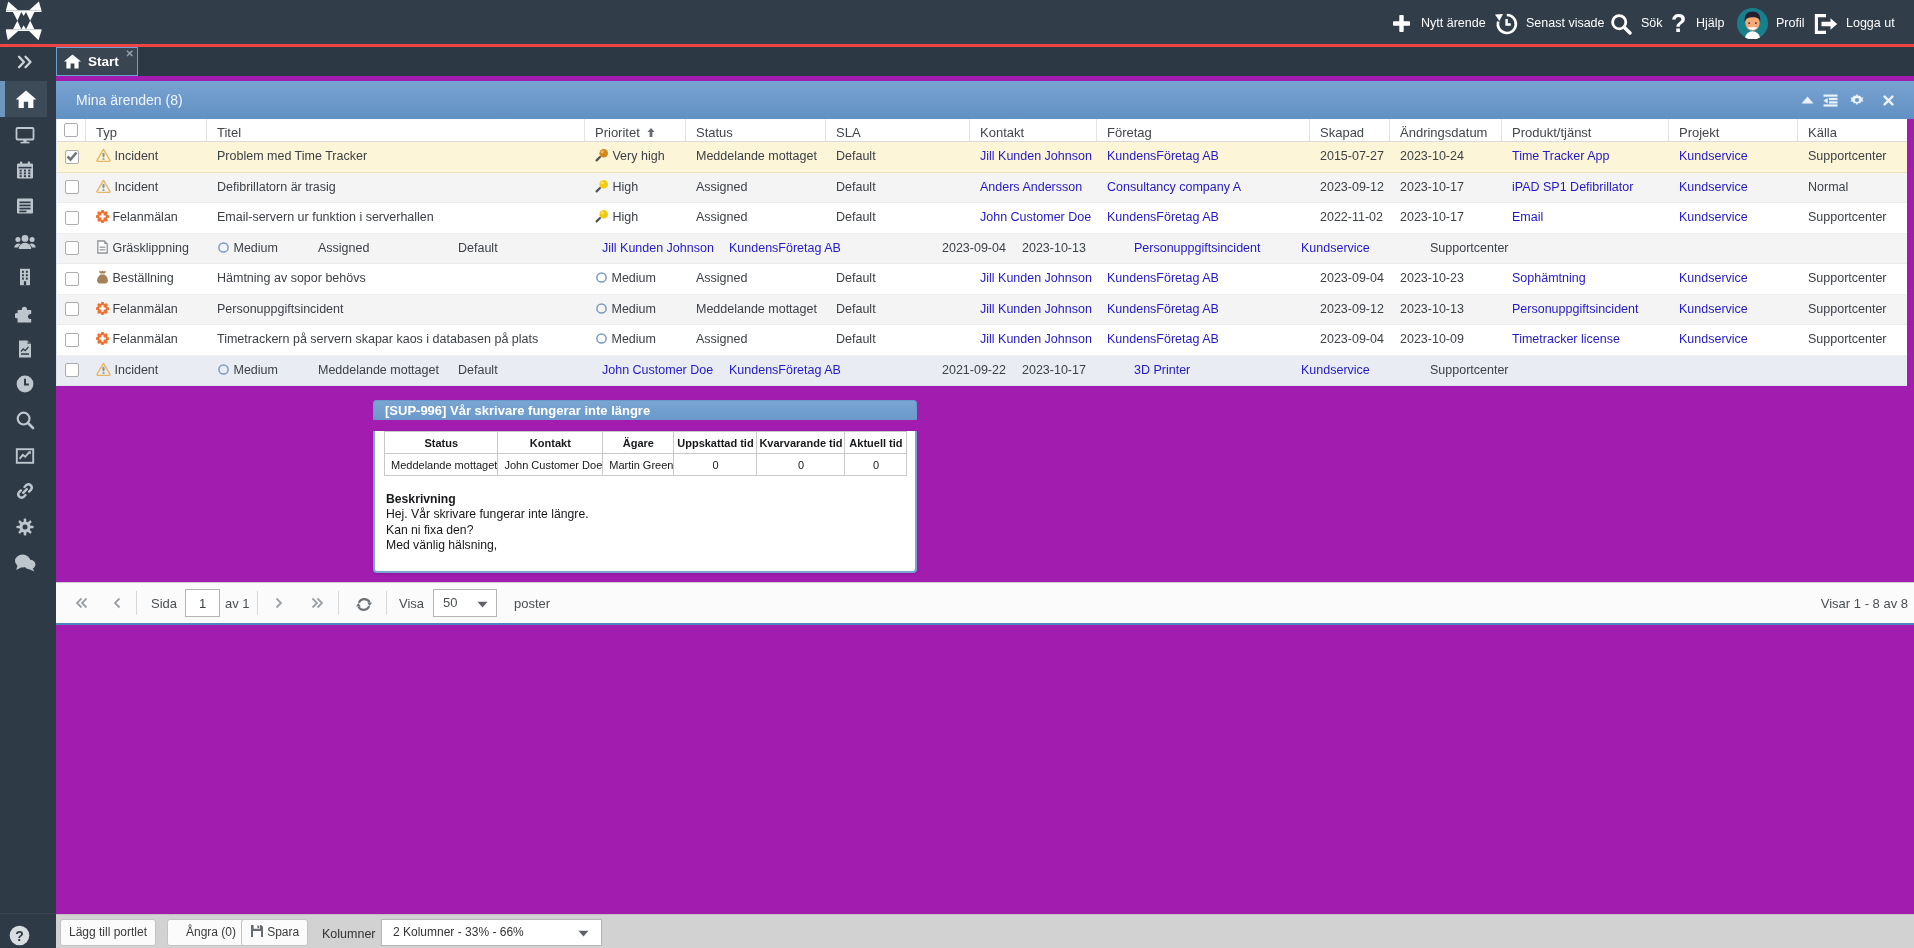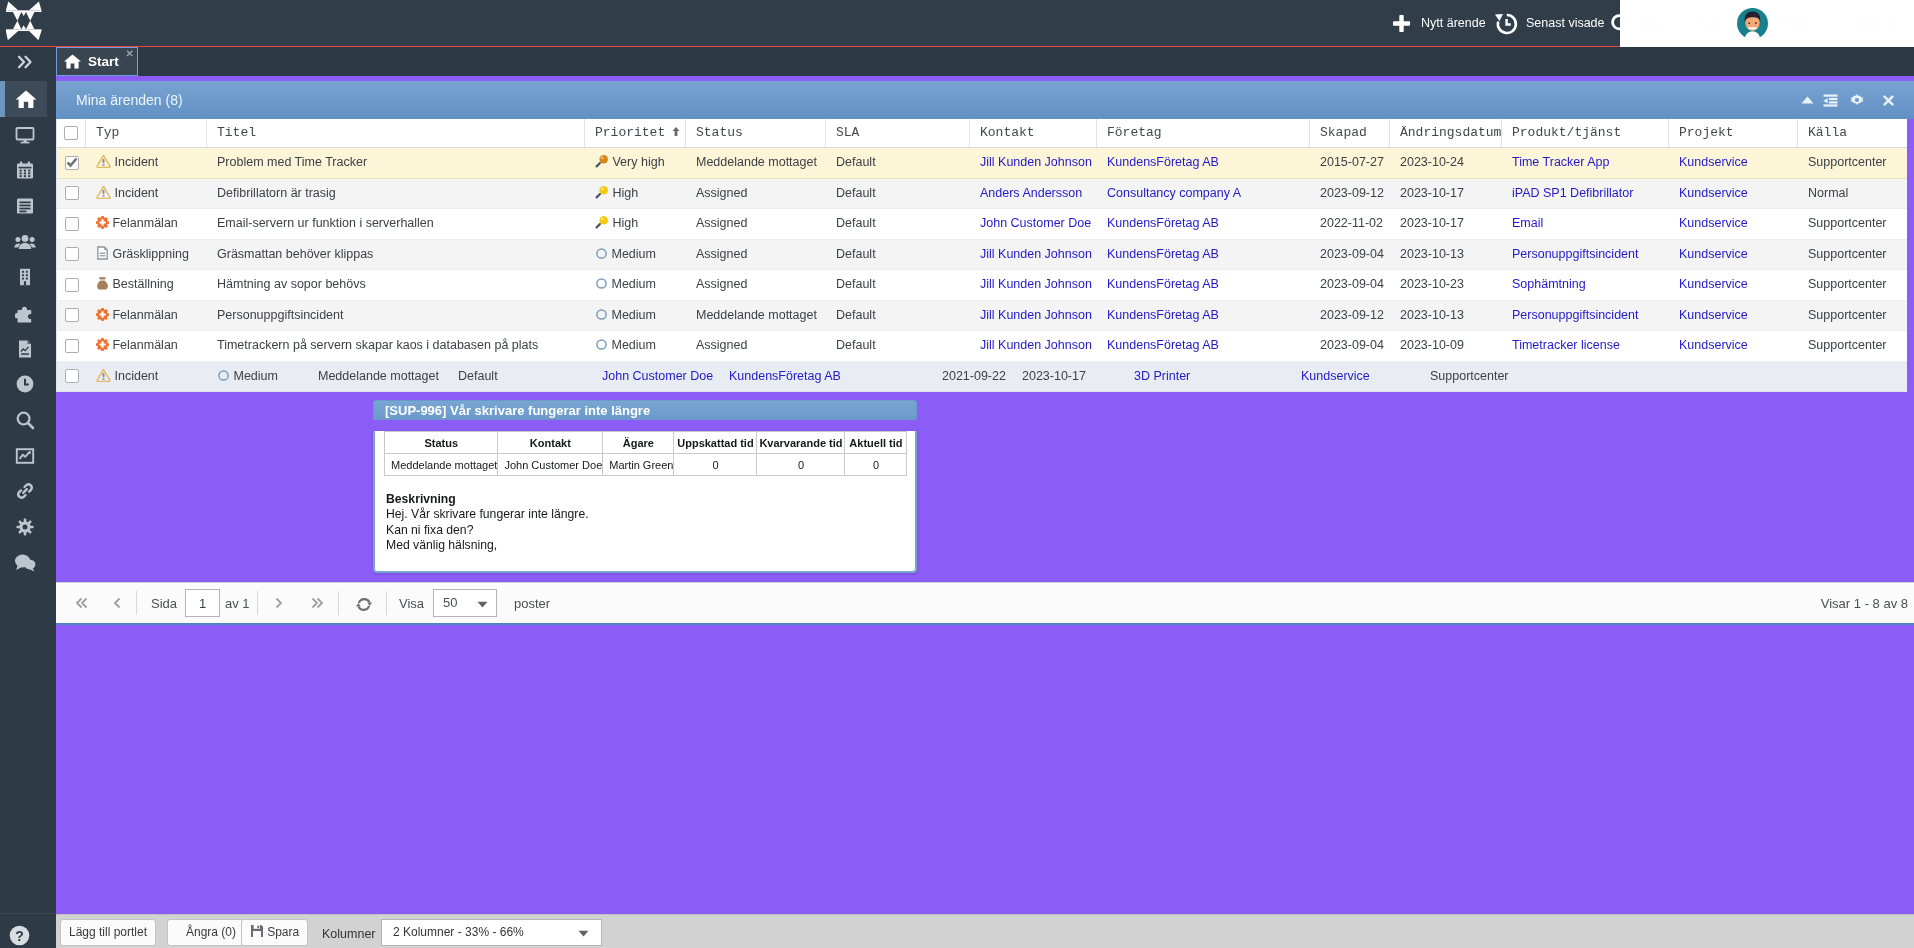--- a/index.html
+++ b/index.html
@@ -1,38 +1,38 @@
 <!DOCTYPE html>
 <html><head>
 <meta charset="utf-8">
 <style>
 * { margin:0; padding:0; box-sizing:border-box; }
 html,body { width:1914px; height:948px; overflow:hidden; font-family:"Liberation Sans", sans-serif; background:#fff; }
-#topbar { position:absolute; left:0; top:0; width:1620px; height:47px; background:#313e4a; border-bottom:1px solid #ef4444; z-index:5; }
+#topbar { position:absolute; left:0; top:0; width:1914px; height:47px; background:#313e4a; border-bottom:3px solid #ef4444; z-index:5; }
 #logo { position:absolute; left:0px; top:0px; }
 #topmenu { position:absolute; left:0; top:0; width:1914px; height:47px; color:#fff; font-size:12.5px; }
 .tmitem { position:absolute; top:0; height:47px; display:flex; align-items:center; }
 .tmlab { position:absolute; top:16px; color:#fdfdfd; }
 #tabstrip { position:absolute; left:0; top:47px; width:1914px; height:29px; background:#2c3844; }
 .tab { position:absolute; left:56px; top:0px; width:82px; height:29px; background:#3a4552; border:1px solid #70a0d8; display:flex; align-items:center; }
 .tab .tlabel { color:#fff; font-weight:bold; font-size:13.5px; margin-left:7px; }
 .tab .tclose { position:absolute; right:3px; top:0px; color:#98a0a8; font-size:10px; font-weight:bold; }
 #sidebar { position:absolute; left:0; top:47px; width:56px; height:901px; background:#2e3b47; z-index:4; }
 #chev { position:absolute; left:17px; top:8px; }
 #navlist { position:absolute; left:0; top:34px; width:56px; }
 .navitem { width:56px; height:35.7px; display:flex; align-items:center; justify-content:center; padding-right:6px; }
 .navitem.active { background:#3d4b58; border-left:5px solid #6e96bd; width:47px; padding-right:0; justify-content:center; }
 #help-q { position:absolute; left:9px; top:878px; }
 #sideline { position:absolute; left:0; top:866px; width:56px; height:1px; background:#3a4550; }
-#content { position:absolute; left:56px; top:76px; width:1858px; height:838px; background:#8b5cf6;padding-left:19px; }
+#content { position:absolute; left:56px; top:76px; width:1858px; height:838px; background:#a21caf;padding-left:19px; }
 #phead { position:absolute; left:0; top:5px; width:1858px; height:38px; background:linear-gradient(#78a3d1,#6190c3); color:#eef4fa; font-size:14px; line-height:38px; }
 #phead .ptitle { margin-left:20px; }
 .phico { position:absolute; top:0; height:38px; display:flex; align-items:center; }
 #grid { position:absolute; left:0; top:43px; width:1851px; border-left:1px solid #dde6f0; }
-.hrow { display:flex; height:29px; border-bottom:1px solid #d9d9d9; background:#fff;font-family:Liberation Mono, monospace; }
+.hrow { display:flex; height:23px; border-bottom:1px solid #d9d9d9; background:#fff; }
 .hcell { font-size:13px; color:#42474c; line-height:28px; padding-left:10px; border-right:1px solid #e3e3e3; overflow:hidden; white-space:nowrap; }
 .hcell.c0 { display:flex; align-items:center; justify-content:center; padding-left:0; }
 .row { display:flex; height:30.5px; }
 .cell { font-size:12.5px; color:#3c4147; line-height:29.5px; padding-left:10px; overflow:hidden; white-space:nowrap; }
 .link { color:#2319c8; }
 .c0{width:29px;padding-left:0;display:flex;align-items:center;justify-content:center;}
 .c1{width:121px;} .c2{width:378px;} .c3{width:101px;} .c4{width:140px;} .c5{width:144px;}
 .c6{width:127px;} .c7{width:213px;} .c8{width:80px;} .c9{width:112px;} .c10{width:167px;}
 .c11{width:129px;} .c12{width:109px;border-right:none;}
 .cb { width:14px; height:14px; border:1px solid #adadad; border-radius:2px; background:#fff; }
@@ -414,21 +414,20 @@
       <div class="row" style="background:#f4f4f5;border-bottom:1px solid #ececed;">
         <div class="cell c0">
           <span class="cb"></span>
         </div>
         <div class="cell c1"><svg width="13" height="14" viewBox="0 0 13 14" style="vertical-align:-2px;">
             <path d="M1.8 1 h6.5 L11.2 4 v9 H1.8 Z" fill="#fdfdfd" stroke="#909498" stroke-width="1.3"></path>
             <path d="M8.3 1 L11.2 4 H8.3 Z" fill="#909498"></path>
             <rect x="3.6" y="6.6" width="5.8" height="1.2" fill="#909498"></rect>
             <rect x="3.6" y="9.2" width="5.8" height="1.2" fill="#909498"></rect>
           </svg> Gräsklippning</div>
-        <div class="cell c2">Gräsmattan behöver klippas</div>
         <div class="cell c3"><svg width="13" height="13" viewBox="0 0 13 13" style="vertical-align:-2px;">
             <circle cx="6.5" cy="6.5" r="4.6" fill="none" stroke="#7b9cc0" stroke-width="1.5"></circle>
           </svg> Medium</div>
         <div class="cell c4">Assigned</div>
         <div class="cell c5">Default</div>
         <div class="cell c6 link">Jill Kunden Johnson</div>
         <div class="cell c7 link">KundensFöretag AB</div>
         <div class="cell c8">2023-09-04</div>
         <div class="cell c9">2023-10-13</div>
         <div class="cell c10 link">Personuppgiftsincident</div>

